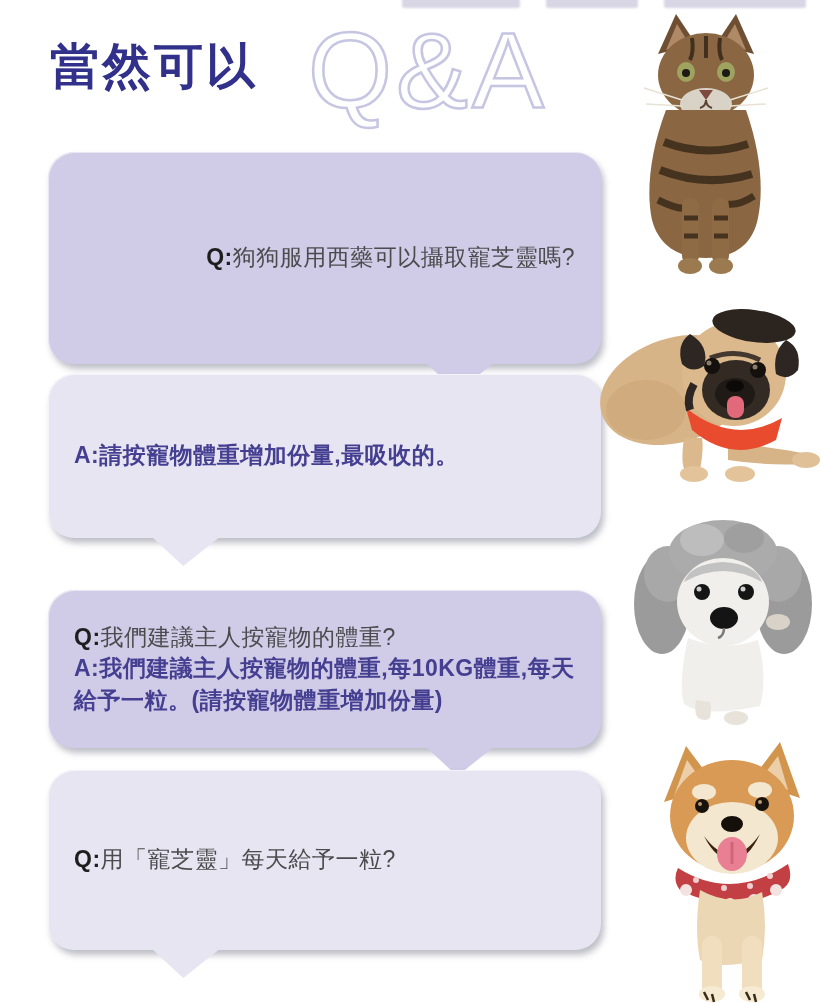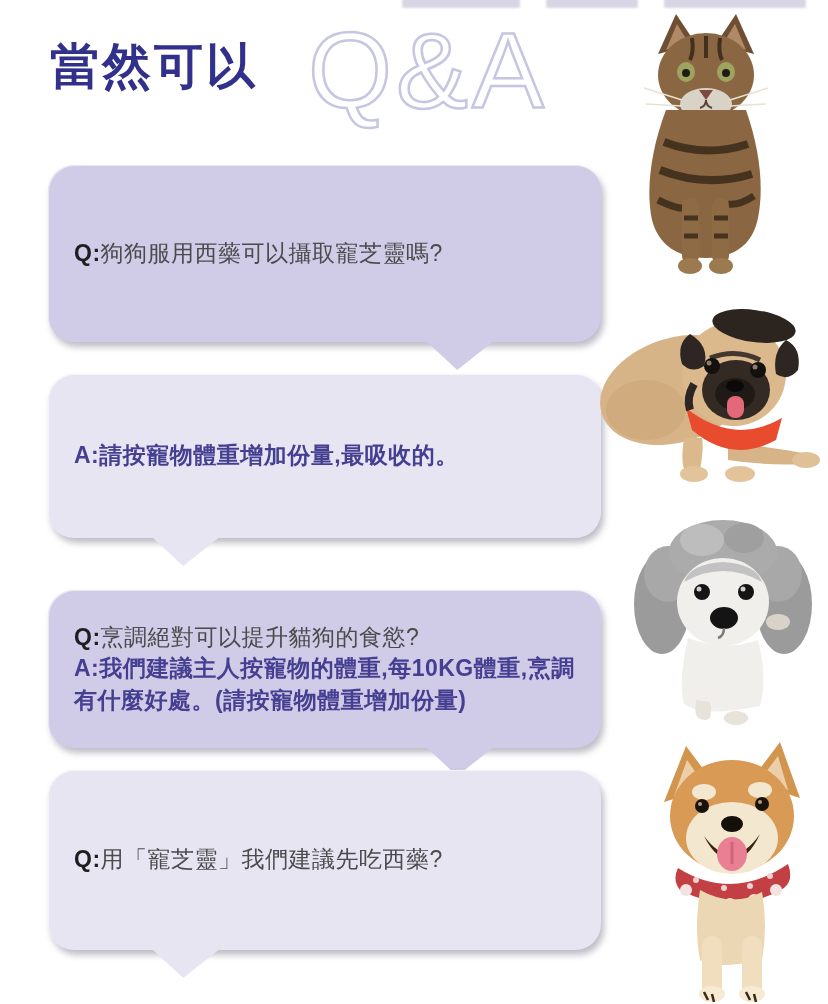--- a/index.html
+++ b/index.html
@@ -38,21 +38,21 @@
   .bubble.light .tail{background:var(--bubble-light);}
   .tail.right{left:377px;}
   .tail.left{left:103px;}
 
   .qa-text{font-size:23px;line-height:31.5px;letter-spacing:.5px;}
   .q-line .prefix{font-weight:700;color:var(--q-prefix);}
   .q-line .body{font-weight:400;color:var(--q-text);}
   .a-line{font-weight:700;color:var(--a-text);}
   .a-line .prefix{font-weight:700;}
 
-  .b1{top:165px;height:177px;}
+  .b1{top:152px;height:212px;text-align:right;}
   .b2{top:374px;height:164px;}
   .b3{top:590px;height:158px;}
   .b4{top:770px;height:180px;}
 
   
   .pet{position:absolute;}
   .pet-cat{left:626px;top:12px;width:160px;height:268px;}
   .pet-pug{left:598px;top:292px;width:228px;height:196px;}
   .pet-poodle{left:632px;top:504px;width:182px;height:222px;}
   .pet-shiba{left:638px;top:740px;width:190px;height:264px;}
@@ -75,27 +75,27 @@
     <div class="qa-text q-line"><span class="prefix">Q:</span><span class="body">狗狗服用西藥可以攝取寵芝靈嗎?</span></div>
     <div class="tail right"></div>
   </div>
 
   <div class="bubble light b2">
     <div class="qa-text a-line"><span class="prefix">A:</span><span>請按寵物體重增加份量,最吸收的。</span></div>
     <div class="tail left"></div>
   </div>
 
   <div class="bubble dark b3">
-    <div class="qa-text q-line"><span class="prefix">Q:</span><span class="body">烹調絕對可以提升貓狗的食慾?</span></div>
-    <div class="qa-text a-line"><span class="prefix">A:</span><span>我們建議主人按寵物的體重,每10KG體重,烹調有什麼好處。(請按寵物體重增加份量)</span></div>
+    <div class="qa-text q-line"><span class="prefix">Q:</span><span class="body">我們建議主人按寵物的體重?</span></div>
+    <div class="qa-text a-line"><span class="prefix">A:</span><span>我們建議主人按寵物的體重,每10KG體重,每天給予一粒。(請按寵物體重增加份量)</span></div>
     <div class="tail right"></div>
   </div>
 
   <div class="bubble light b4">
-    <div class="qa-text q-line"><span class="prefix">Q:</span><span class="body">用「寵芝靈」我們建議先吃西藥?</span></div>
+    <div class="qa-text q-line"><span class="prefix">Q:</span><span class="body">用「寵芝靈」每天給予一粒?</span></div>
     <div class="tail left"></div>
   </div>
 
   <svg class="pet pet-cat" viewBox="0 0 160 268">
 
     <polygon points="32,42 50,2 70,32" fill="#6e4f33"></polygon>
     <polygon points="40,38 51,12 62,30" fill="#b08a66"></polygon>
     <polygon points="90,32 110,2 128,42" fill="#6e4f33"></polygon>
     <polygon points="98,30 109,12 120,38" fill="#b08a66"></polygon>
 

